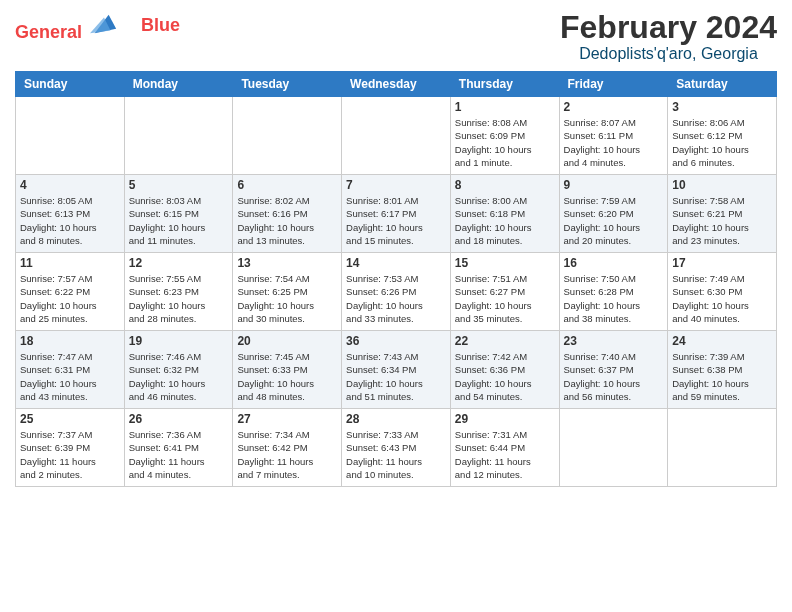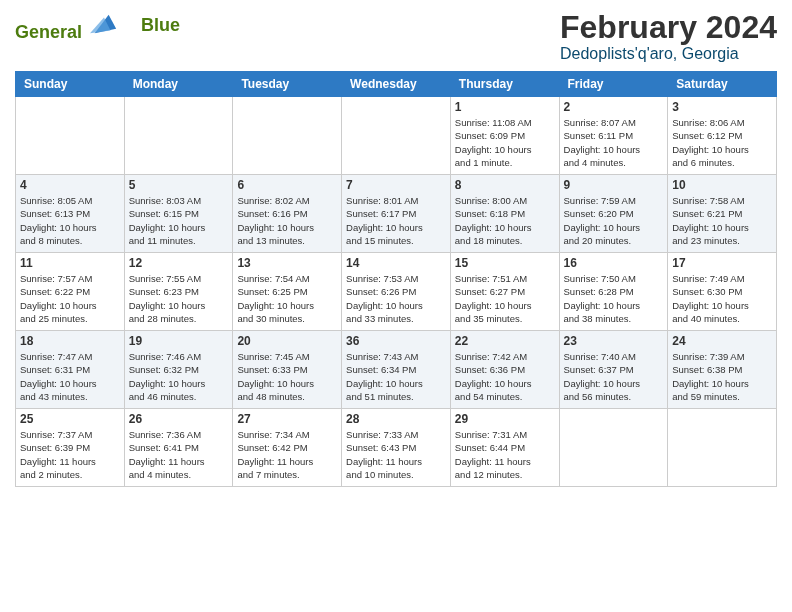--- a/index.html
+++ b/index.html
@@ -25,29 +25,29 @@
       align-items: center;
       gap: 0;
     }
     .logo-text {
       font-size: 18px;
       font-weight: bold;
       color: #333;
       line-height: 1.1;
     }
     .logo-text span {
-      color: #4d7c0f;
+      color: #ef4444;
     }
     .logo-icon {
       width: 28px;
       height: 28px;
       margin-left: 3px;
     }
     .title-block {
-      text-align: left;
+      text-align: center;
     }
     .title-block h1 {
       font-size: 32px;
       font-weight: bold;
       color: #333;
       line-height: 1.1;
     }
     .title-block h2 {
       font-size: 16px;
       color: #0c4a6e;
@@ -134,21 +134,21 @@
       </tr>
     </thead>
     <tbody id="calendar-body">
     <tr>
           <td class="empty-cell"></td>
           <td class="empty-cell"></td>
           <td class="empty-cell"></td>
           <td class="empty-cell"></td>
           <td>
             <span class="day-number">1</span>
-            <div class="day-info" style="white-space: pre-line;">Sunrise: 11:08 AM
+            <div class="day-info" style="white-space: pre-line;">Sunrise: 8:08 AM
 Sunset: 6:09 PM
 Daylight: 10 hours
 and 1 minute.</div>
           </td>
           <td>
             <span class="day-number">2</span>
             <div class="day-info" style="white-space: pre-line;">Sunrise: 8:07 AM
 Sunset: 6:11 PM
 Daylight: 10 hours
 and 4 minutes.</div>

